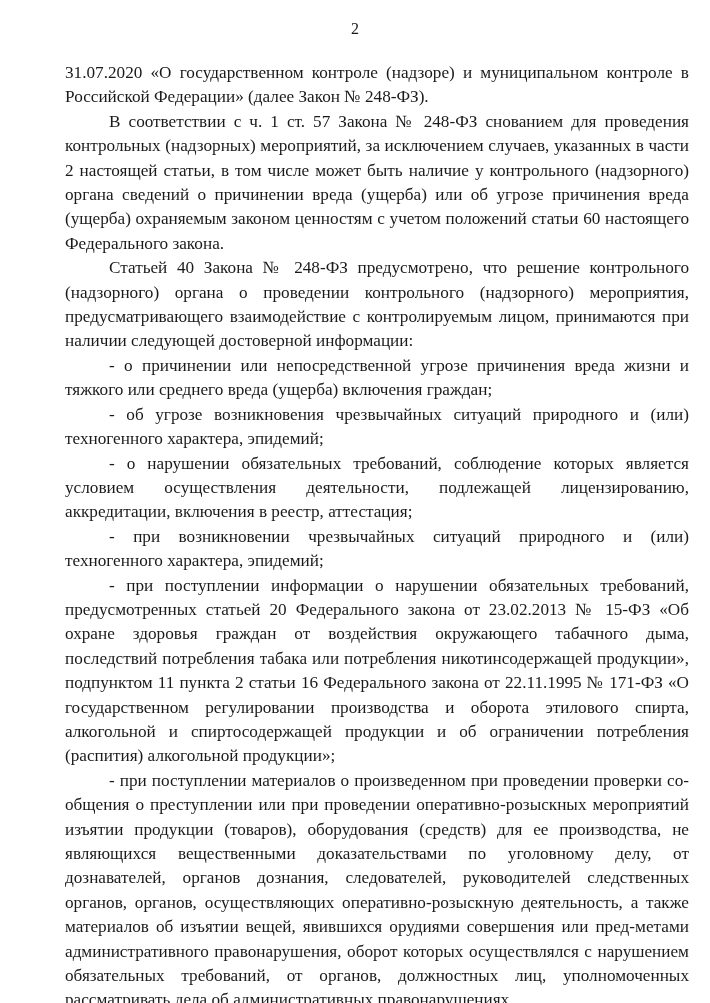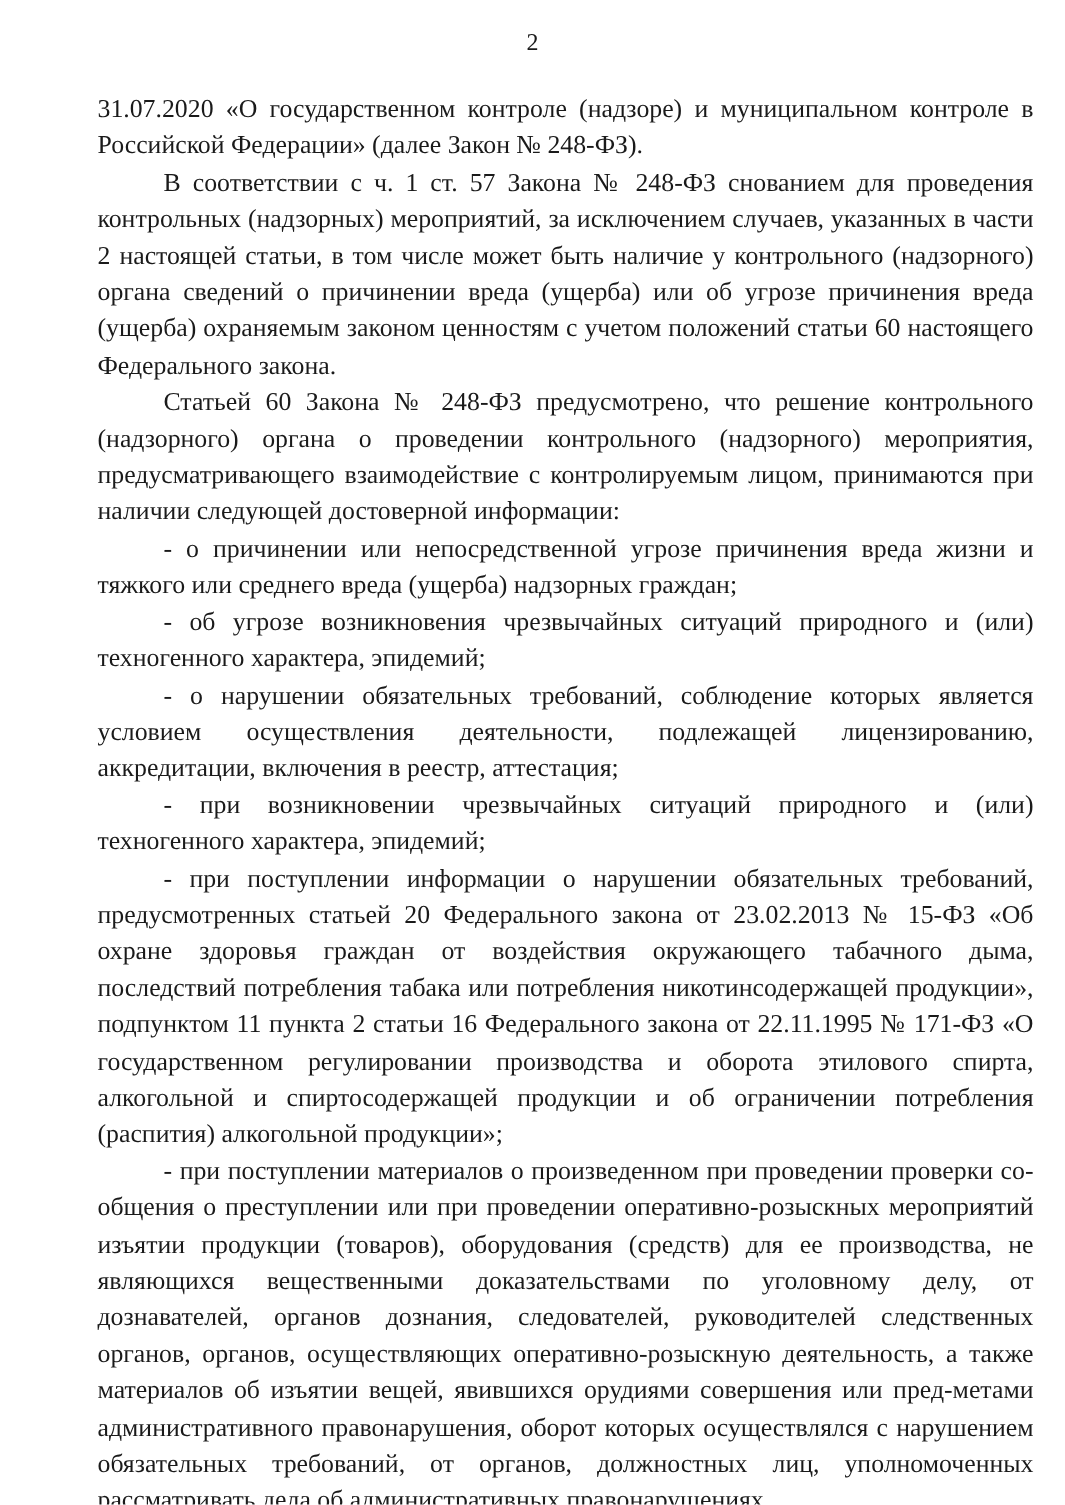--- a/index.html
+++ b/index.html
@@ -41,21 +41,21 @@
     }
   </style>
 </head>
 <body>
 
 <div class="page-number">2</div>
 
 <div class="doc-body">
   <p class="para">31.07.2020 «О государственном контроле (надзоре) и муниципальном контроле в Российской Федерации» (далее Закон № 248-ФЗ).</p>
   <p class="para indent">В соответствии с ч. 1 ст. 57 Закона № 248-ФЗ  снованием для проведения контрольных (надзорных) мероприятий, за исключением случаев, указанных в части 2 настоящей статьи, в том числе может быть наличие у контрольного (надзорного) органа сведений о причинении вреда (ущерба) или об угрозе причинения вреда (ущерба) охраняемым законом ценностям с учетом положений статьи 60 настоящего Федерального закона.</p>
-  <p class="para indent">Статьей 60 Закона № 248-ФЗ предусмотрено, что решение контрольного (надзорного) органа о проведении контрольного (надзорного) мероприятия, предусматривающего взаимодействие с контролируемым лицом, принимаются при наличии следующей достоверной информации:</p>
-  <p class="para indent">- о причинении или непосредственной угрозе причинения вреда жизни и тяжкого или среднего вреда (ущерба) надзорных граждан;</p>
+  <p class="para indent">Статьей 40 Закона № 248-ФЗ предусмотрено, что решение контрольного (надзорного) органа о проведении контрольного (надзорного) мероприятия, предусматривающего взаимодействие с контролируемым лицом, принимаются при наличии следующей достоверной информации:</p>
+  <p class="para indent">- о причинении или непосредственной угрозе причинения вреда жизни и тяжкого или среднего вреда (ущерба) включения граждан;</p>
   <p class="para indent">- об угрозе возникновения чрезвычайных ситуаций природного и (или) техногенного характера, эпидемий;</p>
   <p class="para indent">- о нарушении обязательных требований, соблюдение которых является условием осуществления деятельности, подлежащей лицензированию, аккредитации, включения в реестр, аттестация;</p>
   <p class="para indent">- при возникновении чрезвычайных ситуаций природного и (или) техногенного характера, эпидемий;</p>
   <p class="para indent">- при поступлении информации о нарушении обязательных требований, предусмотренных статьей 20 Федерального закона от 23.02.2013 № 15-ФЗ «Об охране здоровья граждан от воздействия окружающего табачного дыма, последствий потребления табака или потребления никотинсодержащей продукции», подпунктом 11 пункта 2 статьи 16 Федерального закона от 22.11.1995 № 171-ФЗ «О государственном регулировании производства и оборота этилового спирта, алкогольной и спиртосодержащей продукции и об ограничении потребления (распития) алкогольной продукции»;</p>
   <p class="para indent">- при поступлении материалов о произведенном при проведении проверки со-общения о преступлении или при проведении оперативно-розыскных мероприятий изъятии продукции (товаров), оборудования (средств) для ее производства, не являющихся вещественными доказательствами по уголовному делу, от дознавателей, органов дознания, следователей, руководителей следственных органов, органов, осуществляющих оперативно-розыскную деятельность, а также материалов об изъятии вещей, явившихся орудиями совершения или пред-метами административного правонарушения, оборот которых осуществлялся с нарушением обязательных требований, от органов, должностных лиц, уполномоченных рассматривать дела об административных правонарушениях.</p>
 
 </div>
 
 </body></html>

